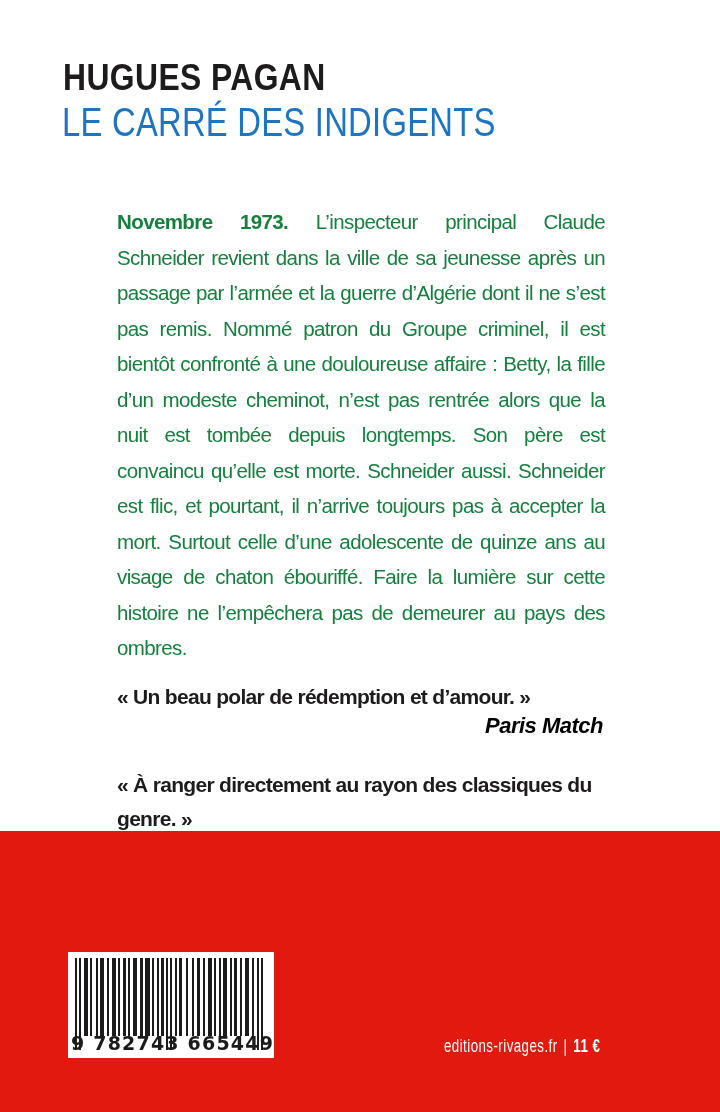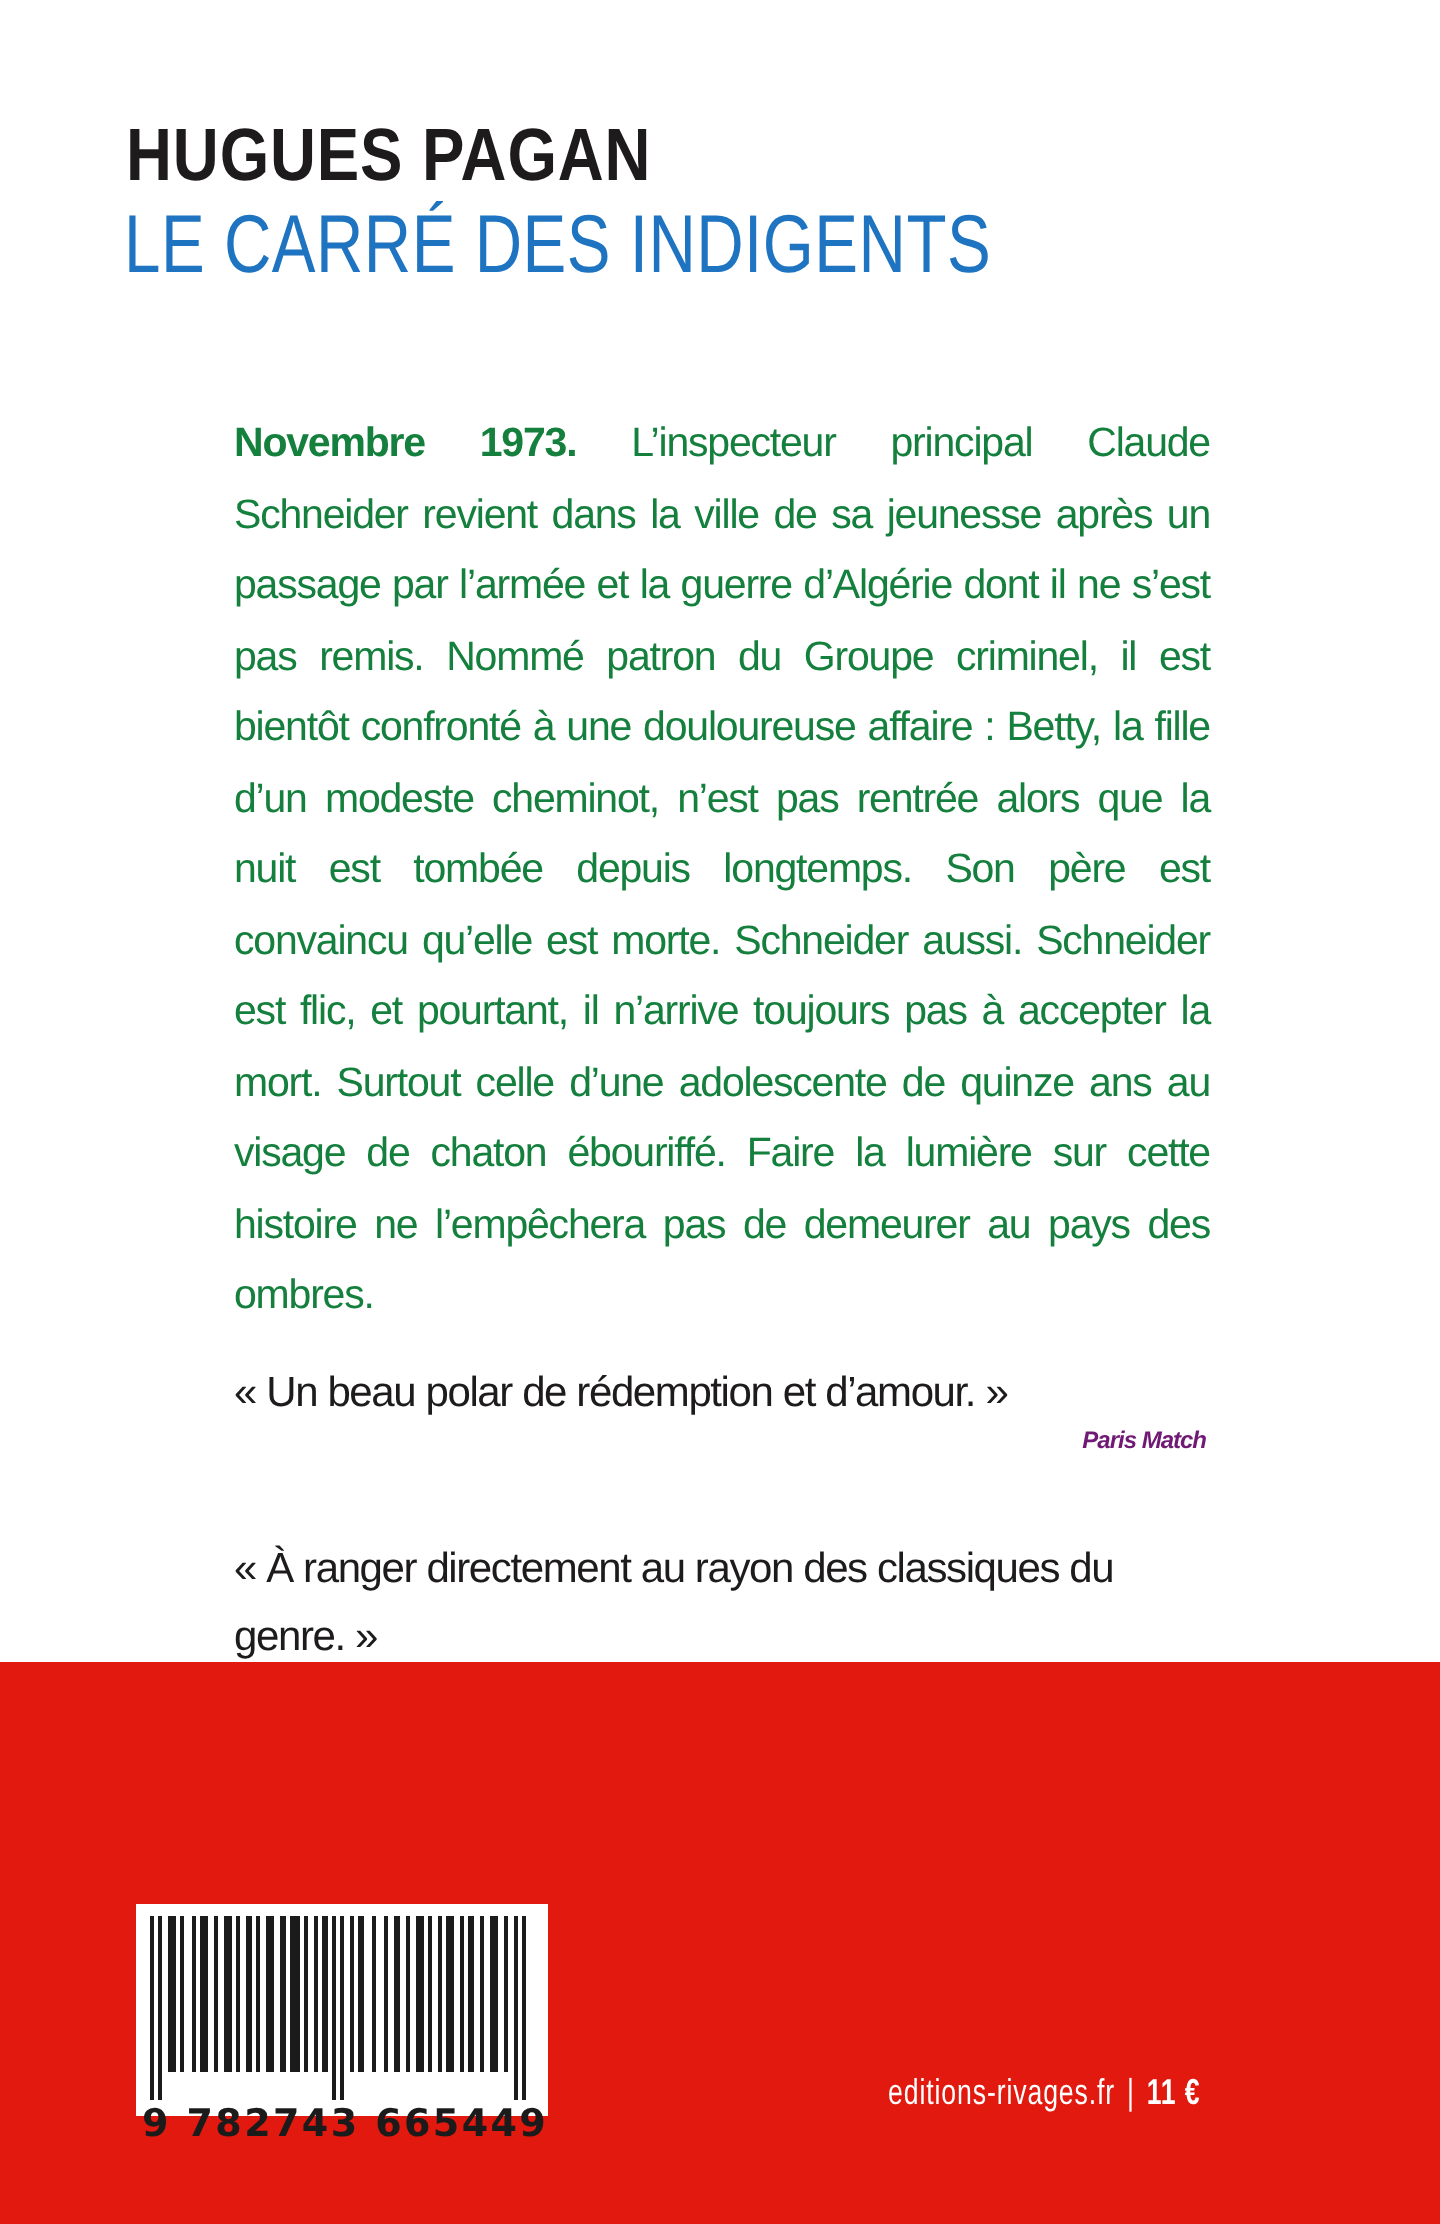--- a/index.html
+++ b/index.html
@@ -28,44 +28,44 @@
   .blurb {
     position: absolute; left: 117px; top: 204px; width: 488px;
     font-size: 20.5px; line-height: 35.5px;
     text-align: justify; color: #15803d;
     font-family: "Liberation Sans", sans-serif;
     letter-spacing: -0.6px;
   }
   .blurb .lead { font-weight: bold; }
   .quote {
     position: absolute; left: 117px; width: 490px;
-    font-weight: normal; font-size: 21px; line-height: 34px;
+    font-weight: bold; font-size: 21px; line-height: 34px;
     color: #1d1b1b; letter-spacing: -0.7px;
   }
   .q1 { top: 680px; }
   .q2 { top: 768px; }
   .source {
     position: absolute; right: 117px; top: 713px;
-    font-weight: bold; font-style: italic; font-size: 12px;
-    color: #701a75; letter-spacing: -0.5px;
+    font-weight: bold; font-style: italic; font-size: 22px;
+    color: #000000; letter-spacing: -0.5px;
   }
   .red-band {
     position: absolute; left: 0; top: 831px; width: 720px; height: 281px;
     background: #e1190f;
   }
   .barcode {
     position: absolute; left: 68px; top: 952px; width: 206px; height: 106px;
     background: #ffffff;
   }
   .barcode svg { position: absolute; left: 0; top: 0; }
   .barcode-digits {
     position: absolute; left: 3px; top: 80px; width: 200px;
     font-family: "DejaVu Sans", sans-serif; font-weight: bold;
     font-size: 19px; color: #1b1b1b; letter-spacing: 1.2px;
-    white-space: nowrap; background: transparent; margin-top: 19px;
+    white-space: nowrap; background: transparent;
   }
   .footer-info {
     position: absolute; left: 444px; top: 1036px;
     color: #ffffff; font-size: 18px; white-space: nowrap;
     font-family: "Liberation Sans Narrow", "Liberation Sans", sans-serif;
     transform: scaleX(0.74); transform-origin: left top;
     letter-spacing: 0.6px;
   }
   .footer-info .sep { margin: 0 8px; }
   .footer-info .price { font-weight: bold; }

